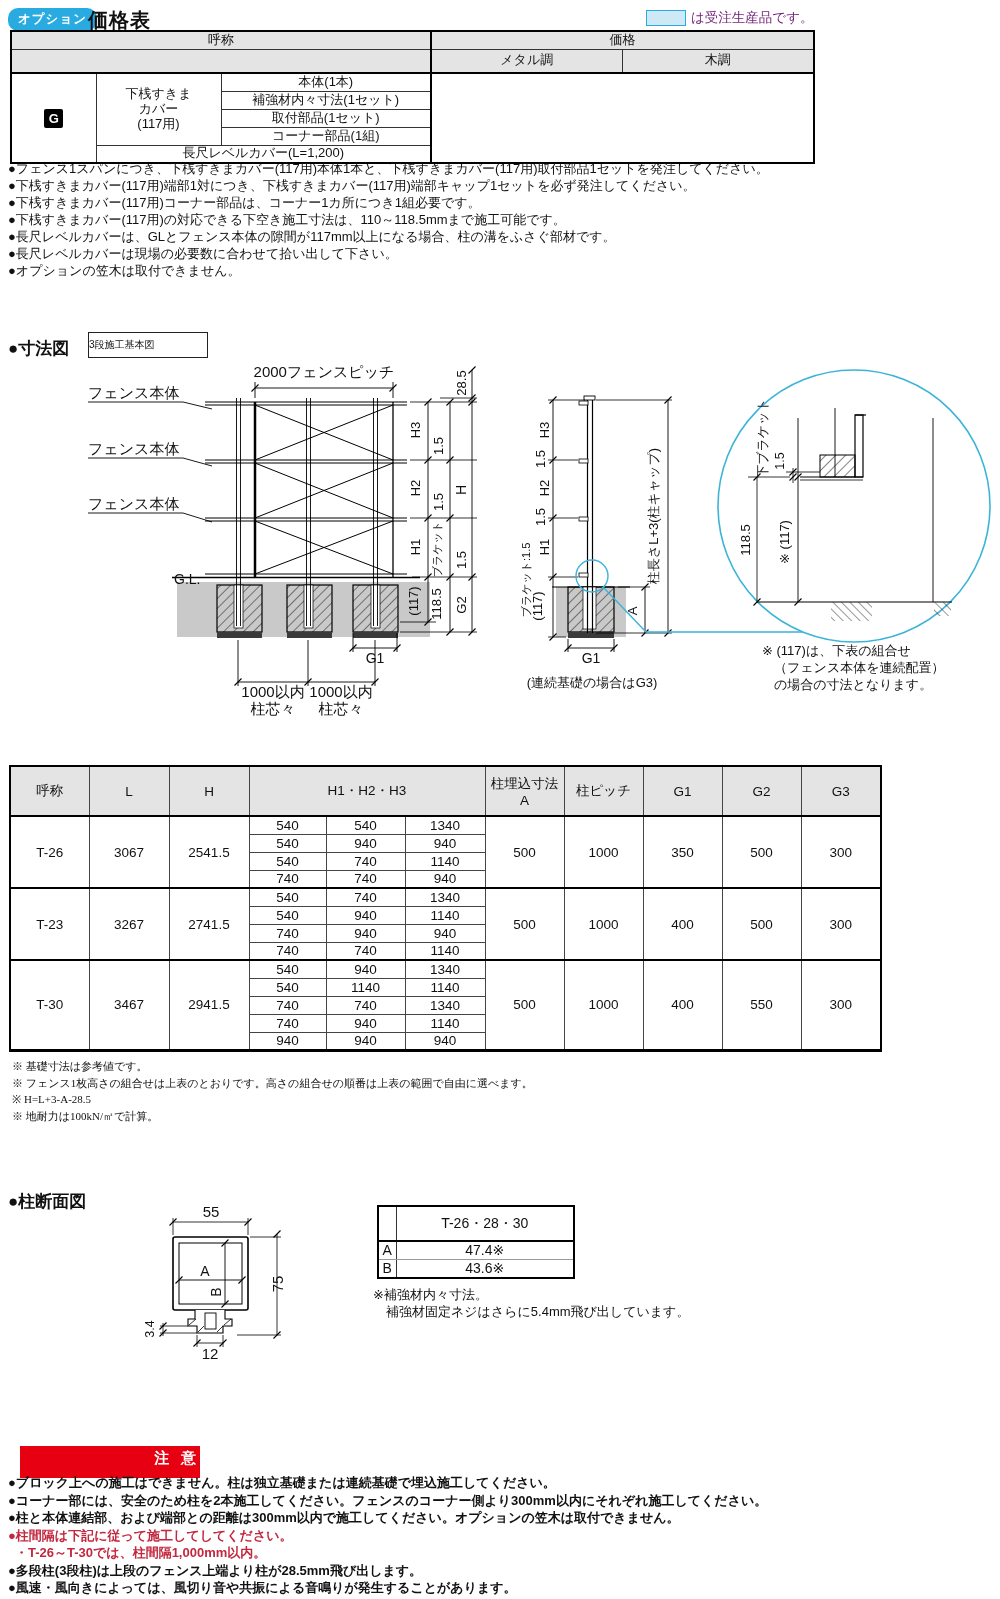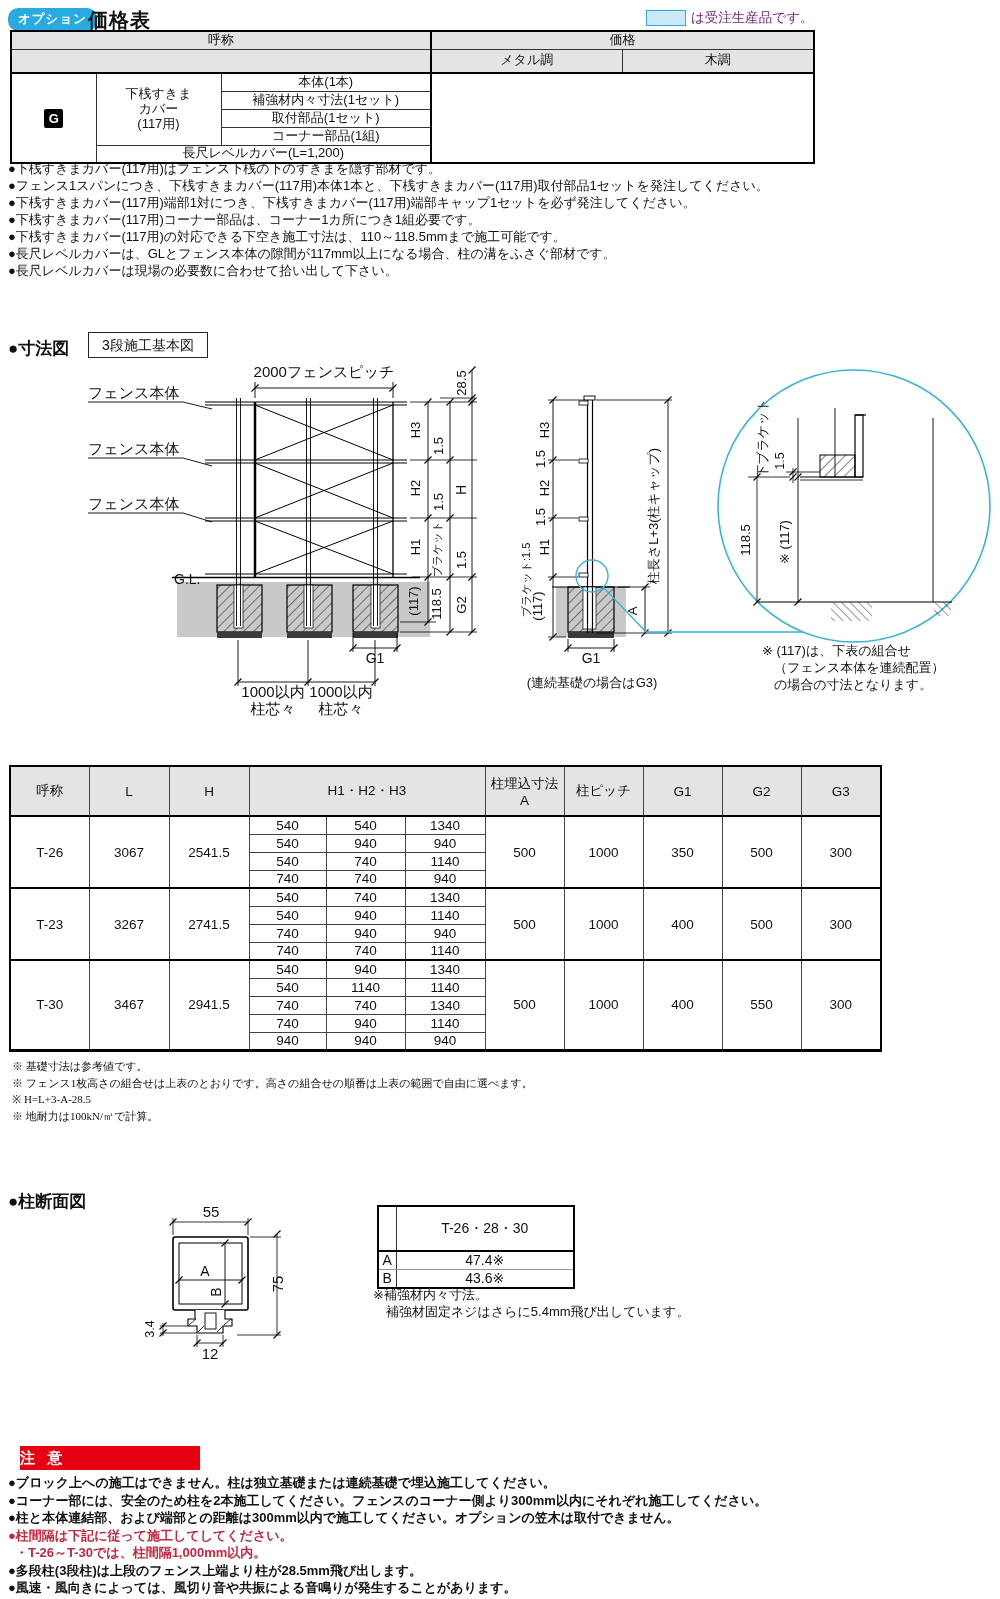--- a/index.html
+++ b/index.html
@@ -24,29 +24,29 @@
   .gbadge{display:inline-block;width:19px;height:19px;background:#000;color:#fff;border-radius:2px;
           font-size:13px;font-weight:bold;line-height:19px;text-align:center;}
   .bullets div{font-size:13px;line-height:17px;}
   .stable{width:871px;border:2px solid #000;border-bottom:3px solid #000;}
   .stable th,.stable td{border:1px solid #444;font-size:13.5px;font-weight:normal;text-align:center;padding:0;}
   .stable thead th{background:#e4e4e4;}
   .stable tbody tr{height:18px;}
   .stable tr.gfirst td{border-top:2px solid #000;}
   .tnotes div{font-size:11px;line-height:16.5px;font-family:Liberation Serif, serif;}
   .sec-title{font-size:17px;font-weight:bold;}
-  .boxlabel{width:118px;height:24px;border:1.5px solid #222;text-align:center;line-height:24px;font-size:14px;}
+  .boxlabel{width:118px;height:24px;border:1.5px solid #222;text-align:left;line-height:24px;font-size:10px;}
   .abtable{width:196px;border:2px solid #000;}
   .abtable td{border:1px solid #333;font-size:14px;text-align:center;padding:0;}
   .abtable .hrow td{border-bottom:2px solid #000;}
   .abtable .arow td{border-bottom:1px solid #999;}
   .pnotes div{font-size:13px;line-height:16.5px;}
   .pnotes div:nth-of-type(2){padding-left:13px;}
-  .cbox{width:180px;height:24px;background:#e60012;color:#fff;font-size:15px;font-weight:bold;
-        text-align:left;line-height:24px;letter-spacing:4px;}
+  .cbox{width:180px;height:32px;background:#e60012;color:#fff;font-size:15px;font-weight:bold;
+        text-align:right;line-height:24px;letter-spacing:4px;font-family:Liberation Serif, serif;}
   .clist div{font-size:13px;line-height:17.5px;font-weight:bold;}
   .clist div.red{color:#c3283f;}
   .clist div.indent{padding-left:7px;}
   svg text{fill:#111;font-family:"Liberation Sans","DejaVu Sans",sans-serif;}
   .d{font-size:13px;}.d11{font-size:11px;}.d12{font-size:12.5px;}.d14{font-size:14px;}.d15{font-size:15px;}
 </style>
 </head>
 <body>
 
 <div id="page">
@@ -94,27 +94,27 @@
           <td>コーナー部品(1組)</td>
         </tr>
     <tr style="height:18px">
           <td colspan="2">長尺レベルカバー(L=1,200)</td>
         </tr>
     </tbody>
   </table>
 
   <div class="abs bullets" style="left:8px;top:160px">
 
-  <div>●下桟すきまカバー(117用)はフェンス下桟の下のすきまを隠す部材です。</div>
       <div>●フェンス1スパンにつき、下桟すきまカバー(117用)本体1本と、下桟すきまカバー(117用)取付部品1セットを発注してください。</div>
       <div>●下桟すきまカバー(117用)端部1対につき、下桟すきまカバー(117用)端部キャップ1セットを必ず発注してください。</div>
       <div>●下桟すきまカバー(117用)コーナー部品は、コーナー1カ所につき1組必要です。</div>
       <div>●下桟すきまカバー(117用)の対応できる下空き施工寸法は、110～118.5mmまで施工可能です。</div>
       <div>●長尺レベルカバーは、GLとフェンス本体の隙間が117mm以上になる場合、柱の溝をふさぐ部材です。</div>
       <div>●長尺レベルカバーは現場の必要数に合わせて拾い出して下さい。</div>
+      <div>●オプションの笠木は取付できません。</div>
     </div>
 
   <div class="abs sec-title" style="left:8px;top:337px">●寸法図</div>
   <div class="abs boxlabel" style="left:88px;top:332px">3段施工基本図</div>
 
   <svg class="abs" style="left:0;top:330px" width="1000" height="420" viewBox="0 0 1000 420">
     <defs>
       <pattern id="hatch" width="7" height="7" patternUnits="userSpaceOnUse" patternTransform="rotate(45)">
         <line x1="0" y1="0" x2="0" y2="7" stroke="#222" stroke-width="1.1"></line>
       </pattern>
@@ -528,21 +528,21 @@
     <text x="79" y="137" text-anchor="middle" class="d12" transform="rotate(-90 79 137)">3.4</text>
     <text x="135" y="167" text-anchor="middle" class="d15">12</text>
   </svg>
 
   <table class="abtable abs" style="left:377px;top:1205px">
     <colgroup>
         <col style="width:18px">
         <col style="width:178px">
       </colgroup>
     <tbody>
-      <tr class="hrow" style="height:45px">
+      <tr class="hrow" style="height:35px">
         <td></td>
         <td>T-26・28・30</td>
       </tr>
       <tr class="arow" style="height:18px">
         <td>A</td>
         <td>47.4※</td>
       </tr>
       <tr style="height:19px">
         <td>B</td>
         <td>43.6※</td>

